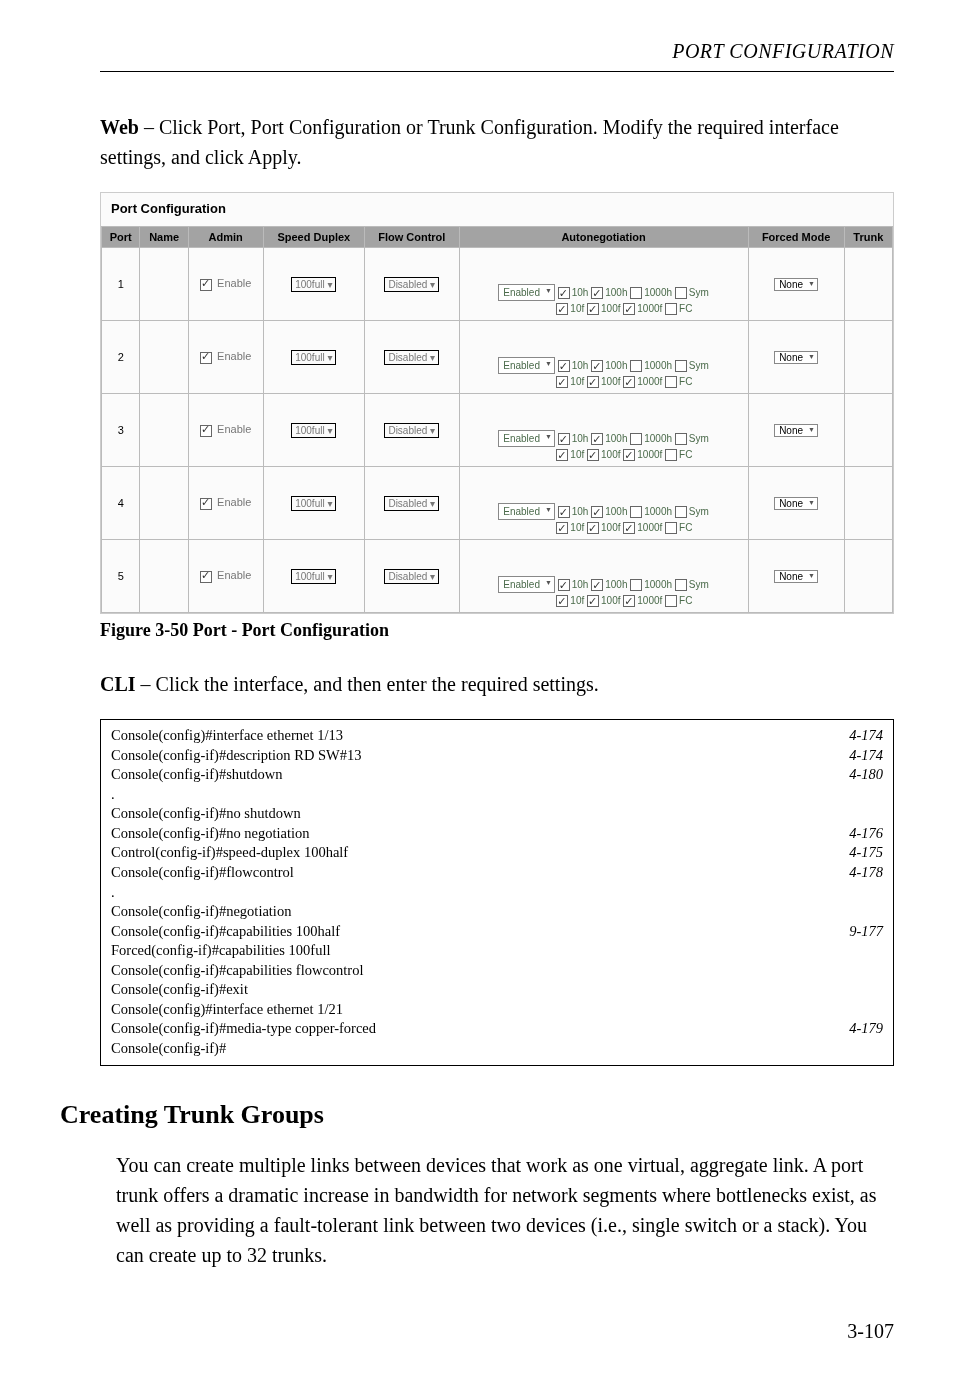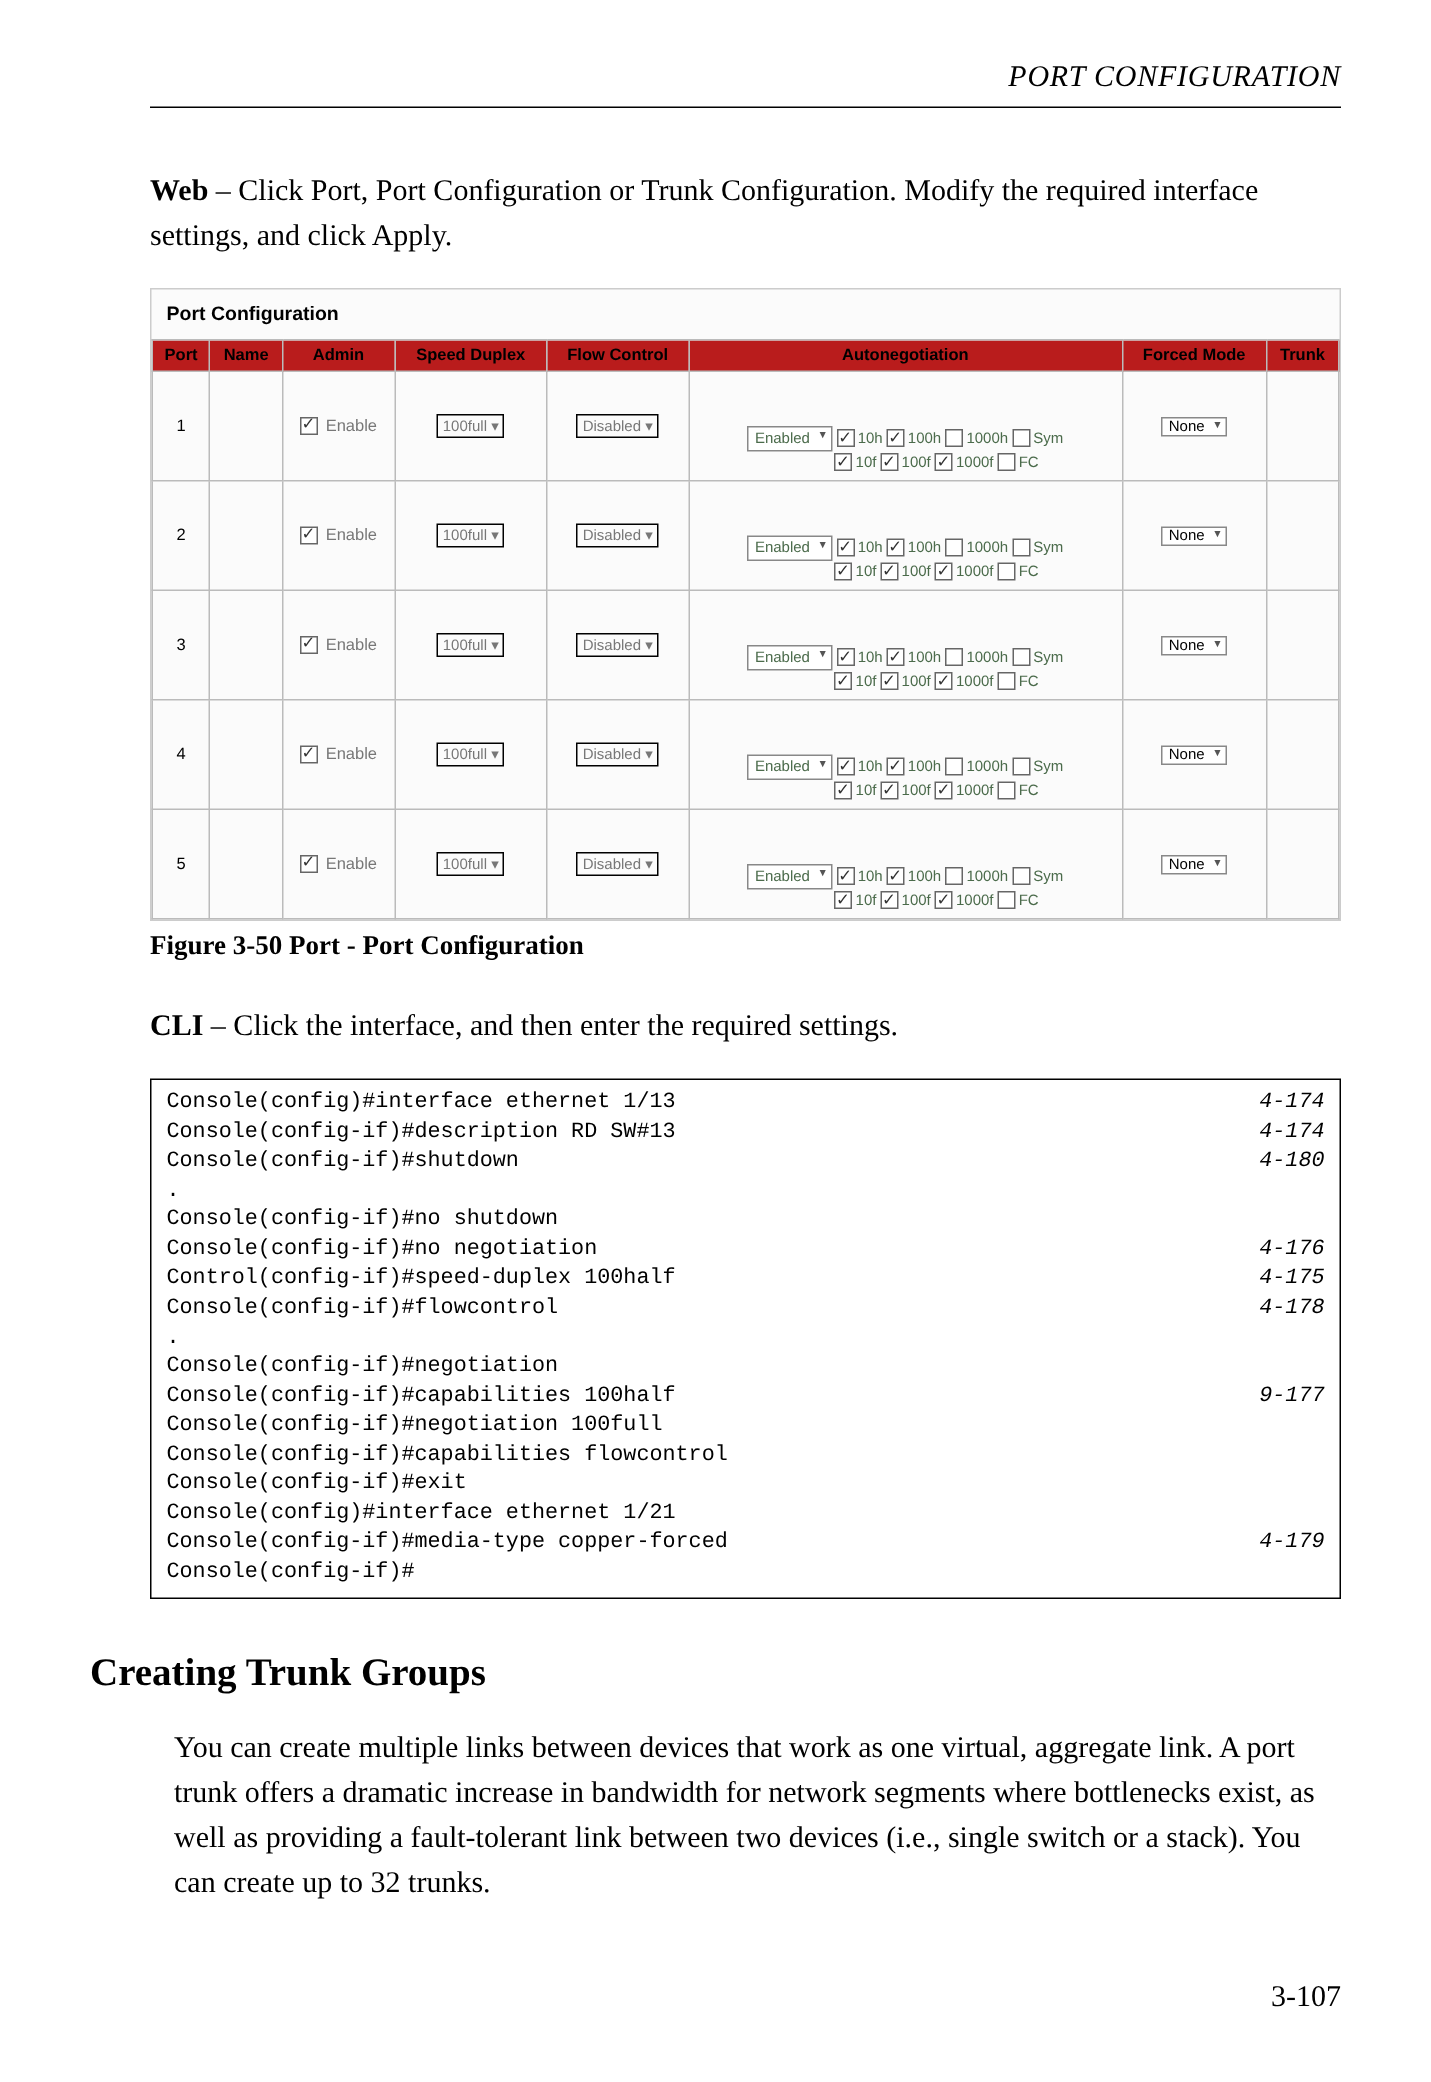--- a/index.html
+++ b/index.html
@@ -47,21 +47,21 @@
     border-collapse: collapse;
     width: 100%;
   }
   table.ss th, table.ss td {
     border: 1px solid #bbb;
     padding: 4px 4px;
     font-size: 11px;
     text-align: center;
   }
   table.ss th {
-    background: #b91c1c;
+    background: #a3a3a3;
     font-weight: bold;
   }
   .dis { color: #777; }
   .sel2 {
     display: inline-block;
     border: 1px solid #888;
     background: #fff;
     padding: 0 14px 0 4px;
     font-size: 10px;
     position: relative;
@@ -111,21 +111,21 @@
 
   
   .cli {
     font-family: "Courier New", monospace;
     font-size: 14.5px;
     border: 1.5px solid #000;
     padding: 6px 10px;
     margin: 10px 0 34px 0;
     line-height: 1.35;
   }
-  .cli .row { display: flex; justify-content: flex-start; white-space: pre; }
+  .cli .row { display: flex; justify-content: flex-start; white-space: pre; font-family: Liberation Serif, serif; }
   .cli .cmd { flex: 1; }
   .cli .ref { font-style: italic; padding-left: 20px; }
 
   h2.section {
     font-size: 26px;
     font-weight: bold;
     margin: 10px 0 10px -40px;
   }
   .indent-block {
     margin-left: 16px;
@@ -278,21 +278,21 @@
     <div class="row"><span class="cmd">Console(config-if)#description RD SW#13</span><span class="ref">4-174</span></div>
     <div class="row"><span class="cmd">Console(config-if)#shutdown</span><span class="ref">4-180</span></div>
     <div class="row"><span class="cmd">.</span><span class="ref"></span></div>
     <div class="row"><span class="cmd">Console(config-if)#no shutdown</span><span class="ref"></span></div>
     <div class="row"><span class="cmd">Console(config-if)#no negotiation</span><span class="ref">4-176</span></div>
     <div class="row"><span class="cmd">Control(config-if)#speed-duplex 100half</span><span class="ref">4-175</span></div>
     <div class="row"><span class="cmd">Console(config-if)#flowcontrol</span><span class="ref">4-178</span></div>
     <div class="row"><span class="cmd">.</span><span class="ref"></span></div>
     <div class="row"><span class="cmd">Console(config-if)#negotiation</span><span class="ref"></span></div>
     <div class="row"><span class="cmd">Console(config-if)#capabilities 100half</span><span class="ref">9-177</span></div>
-    <div class="row"><span class="cmd">Console(config-if)#negotiation 100full</span><span class="ref"></span></div>
+    <div class="row"><span class="cmd">Forced(config-if)#capabilities 100full</span><span class="ref"></span></div>
     <div class="row"><span class="cmd">Console(config-if)#capabilities flowcontrol</span><span class="ref"></span></div>
     <div class="row"><span class="cmd">Console(config-if)#exit</span><span class="ref"></span></div>
     <div class="row"><span class="cmd">Console(config)#interface ethernet 1/21</span><span class="ref"></span></div>
     <div class="row"><span class="cmd">Console(config-if)#media-type copper-forced</span><span class="ref">4-179</span></div>
     <div class="row"><span class="cmd">Console(config-if)#</span><span class="ref"></span></div>
   </div>
 
 <h2 class="section">Creating Trunk Groups</h2>
 <p class="body-text indent-block">You can create multiple links between devices that work as one virtual, aggregate link. A port trunk offers a dramatic increase in bandwidth for network segments where bottlenecks exist, as well as providing a fault-tolerant link between two devices (i.e., single switch or a stack). You can create up to 32 trunks.</p>
 

